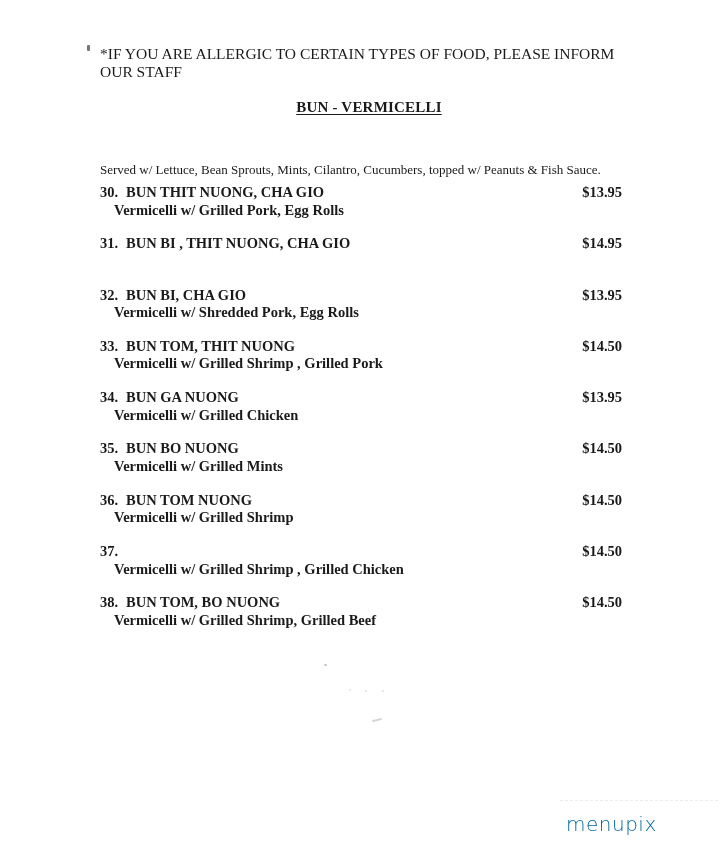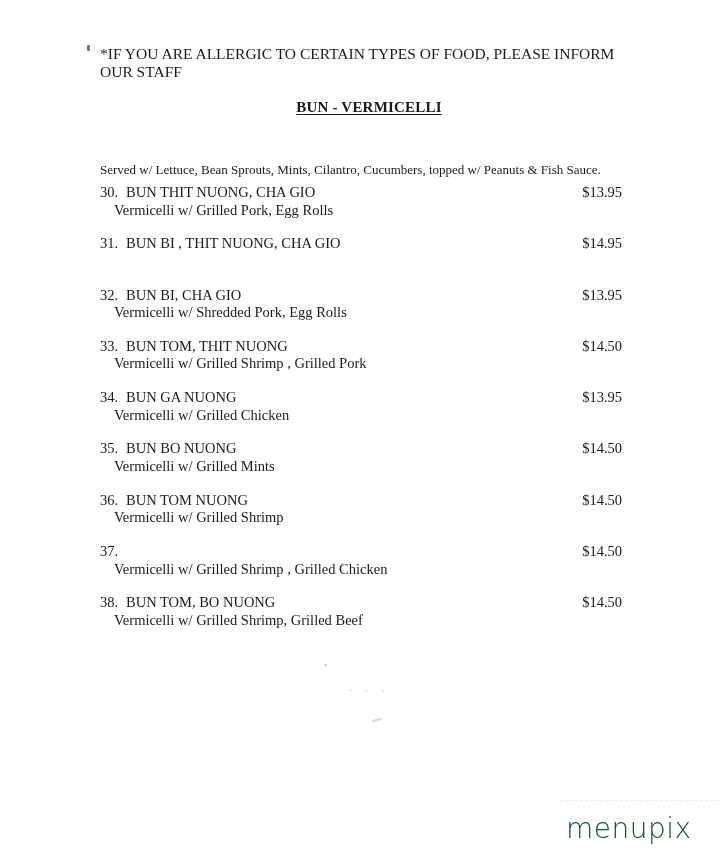--- a/index.html
+++ b/index.html
@@ -66,20 +66,21 @@
       position: absolute;
       left: 100px;
       top: 184px;
       width: 522px;
     }
     .item {
       position: relative;
       height: 51.3px;
       font-size: 14.5px;
       line-height: 17.5px;
+      font-weight: bold;
     }
     .item-num {
       position: absolute;
       left: 0;
       top: 0;
       width: 26px;
     }
     .item-name {
       position: absolute;
       left: 26px;
@@ -102,23 +103,23 @@
       position: absolute;
       background: #999;
       border-radius: 50%;
       opacity: 0.6;
     }
     .watermark {
       position: absolute;
       left: 566px;
       top: 812px;
       font-family: "DejaVu Sans", sans-serif;
-      font-size: 28px;
+      font-size: 20px;
       font-weight: 300;
-      color: #14532d;
+      color: #0369a1;
       letter-spacing: 0.5px;
     }
     .watermark-box {
       position: absolute;
       left: 560px;
       top: 800px;
       width: 158px;
       height: 44px;
       border-top: 1px dashed #ececec;
     }

